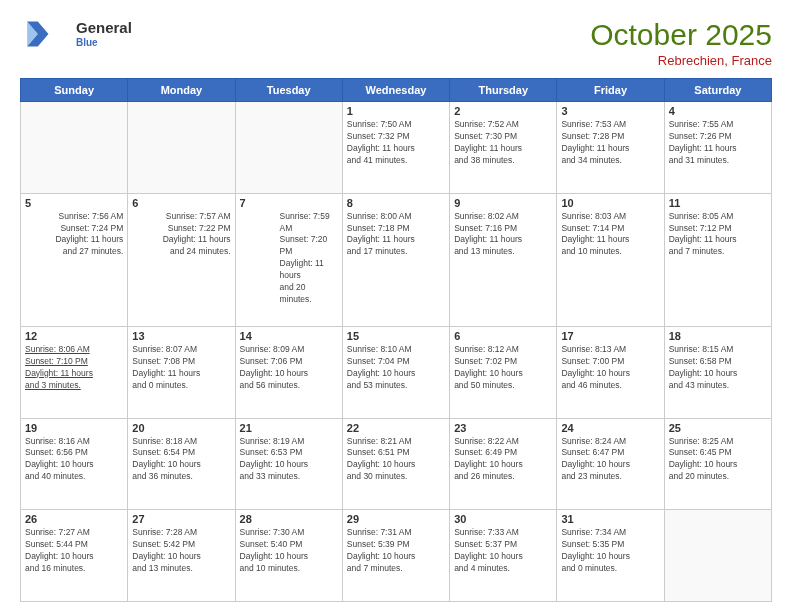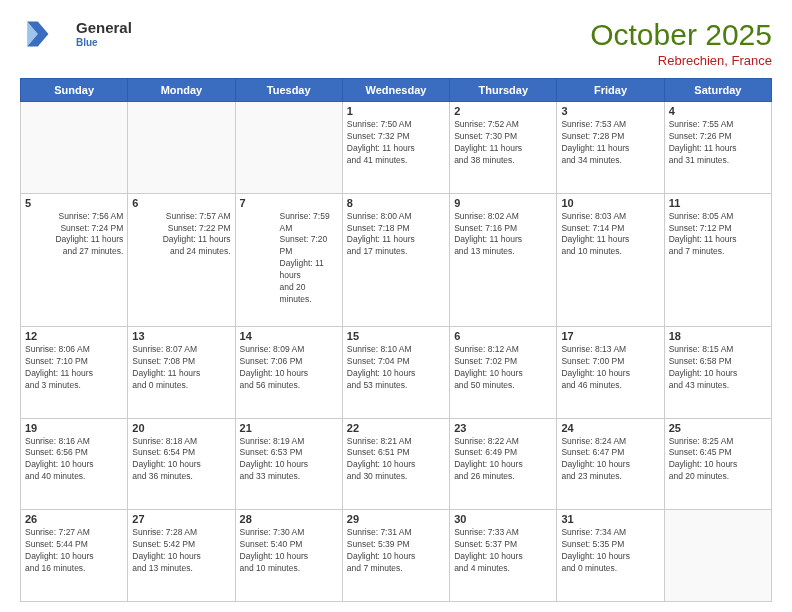--- a/index.html
+++ b/index.html
@@ -217,21 +217,21 @@
             <span class="day-number">11</span>
             <div class="day-info" style="white-space: pre-line;">Sunrise: 8:05 AM
 Sunset: 7:12 PM
 Daylight: 11 hours
 and 7 minutes.</div>
           </td>
         </tr>
         <tr>
           <td>
             <span class="day-number">12</span>
-            <div class="day-info" style="white-space: pre-line;">Sunrise: 8:06 AM
+            <div class="day-info" style="white-space: pre-line; text-decoration: underline;">Sunrise: 8:06 AM
 Sunset: 7:10 PM
 Daylight: 11 hours
 and 3 minutes.</div>
           </td>
           <td>
             <span class="day-number">13</span>
             <div class="day-info" style="white-space: pre-line;">Sunrise: 8:07 AM
 Sunset: 7:08 PM
 Daylight: 11 hours
 and 0 minutes.</div>

